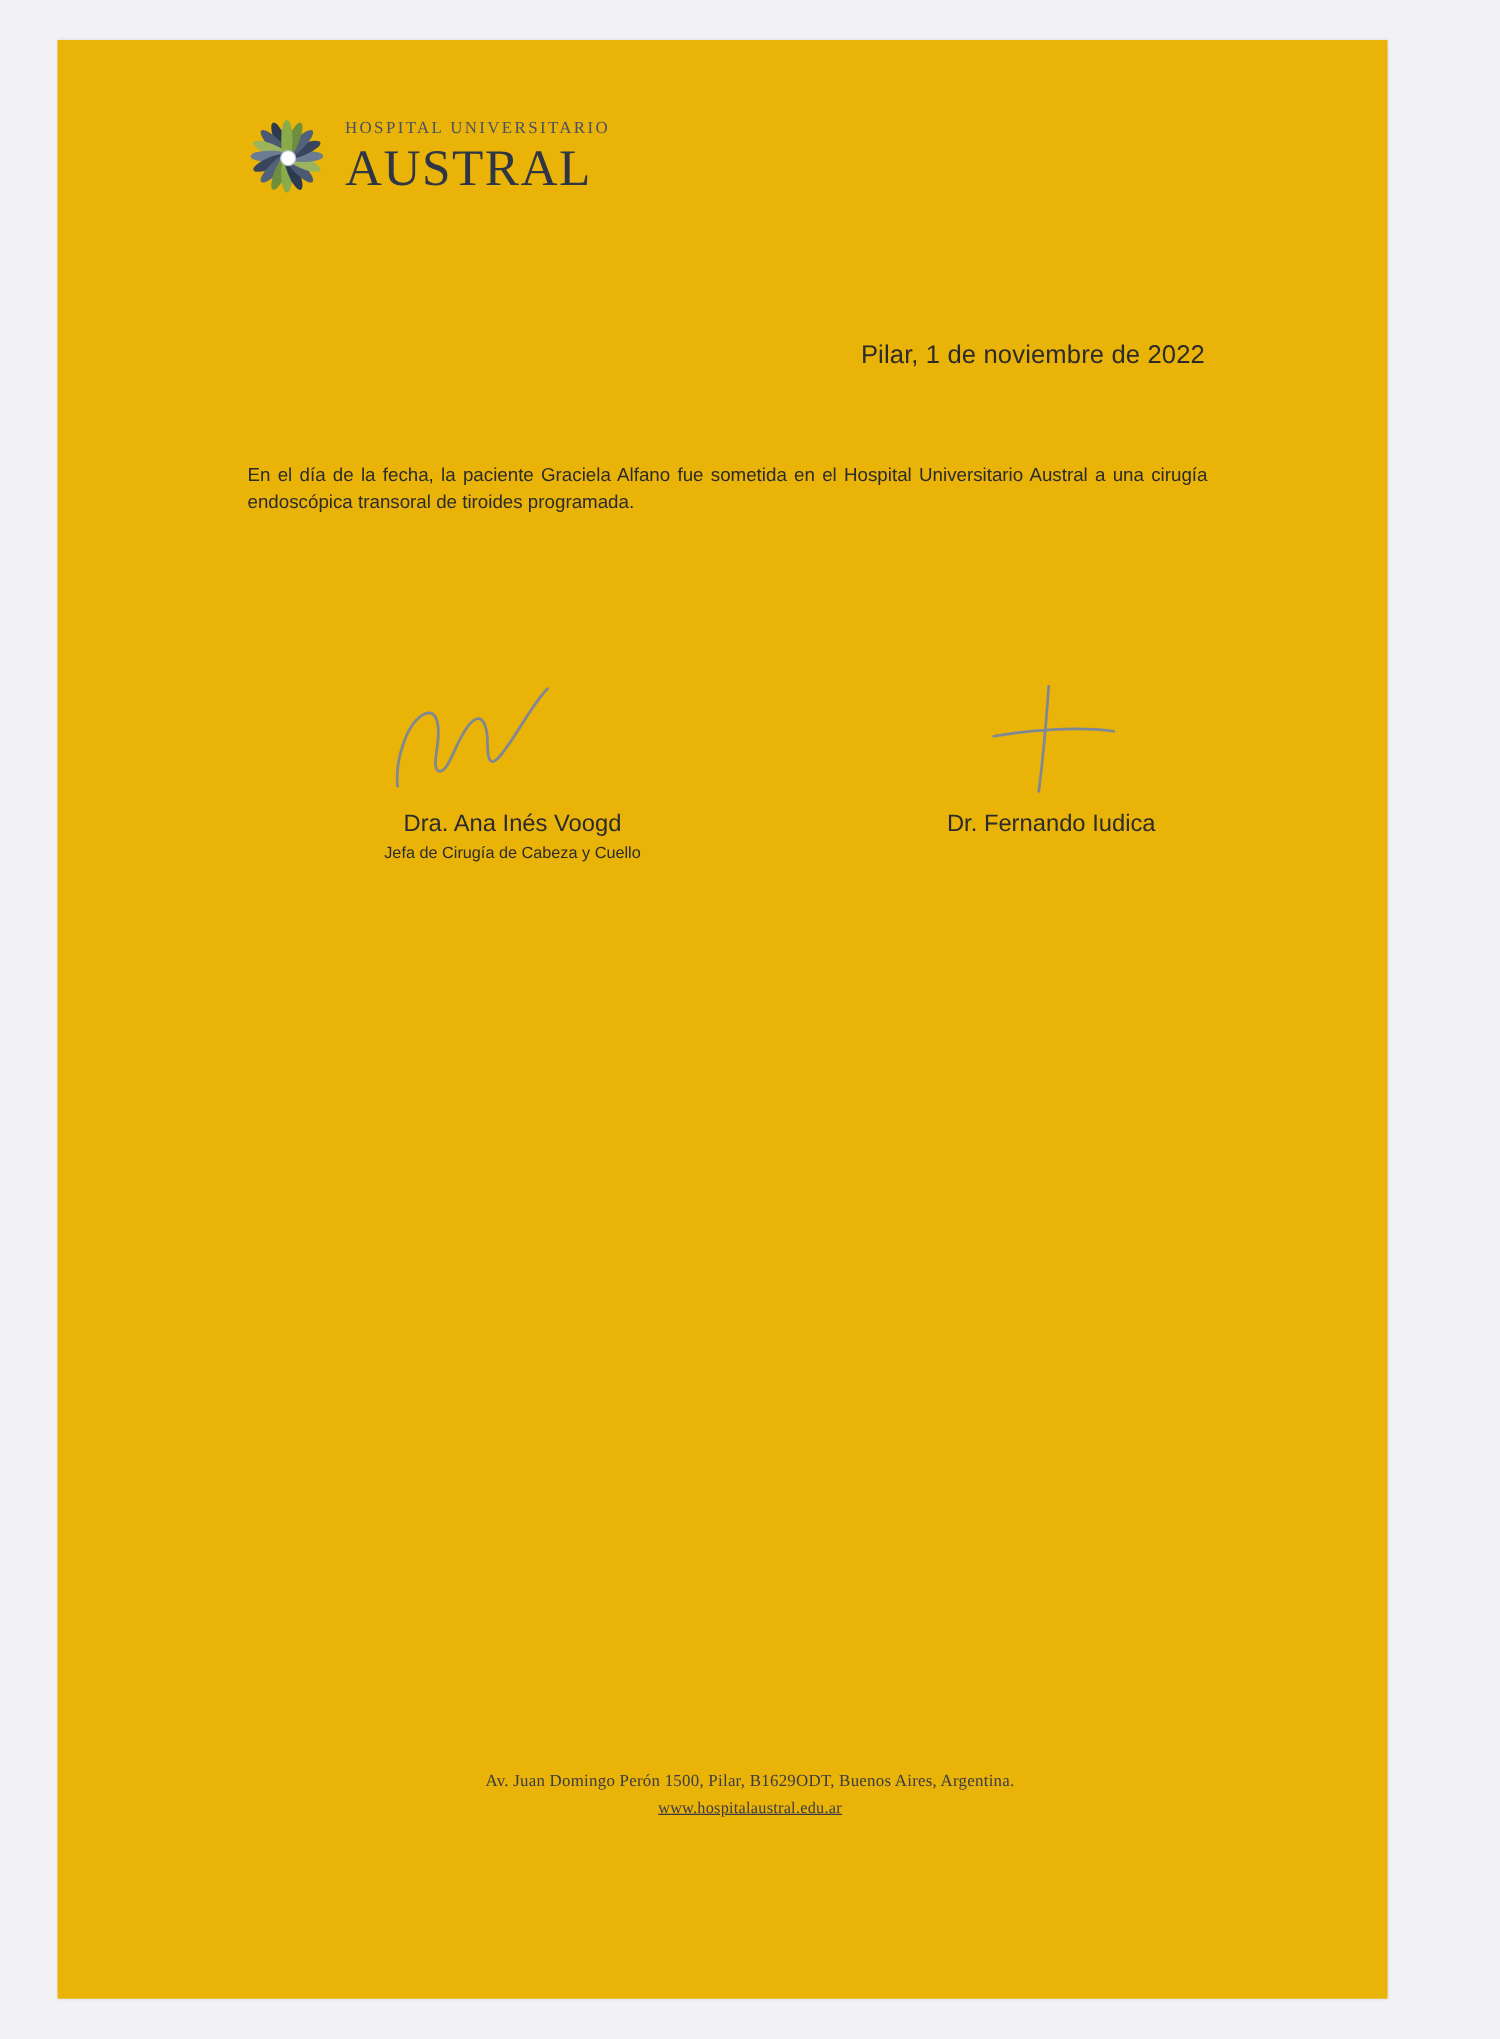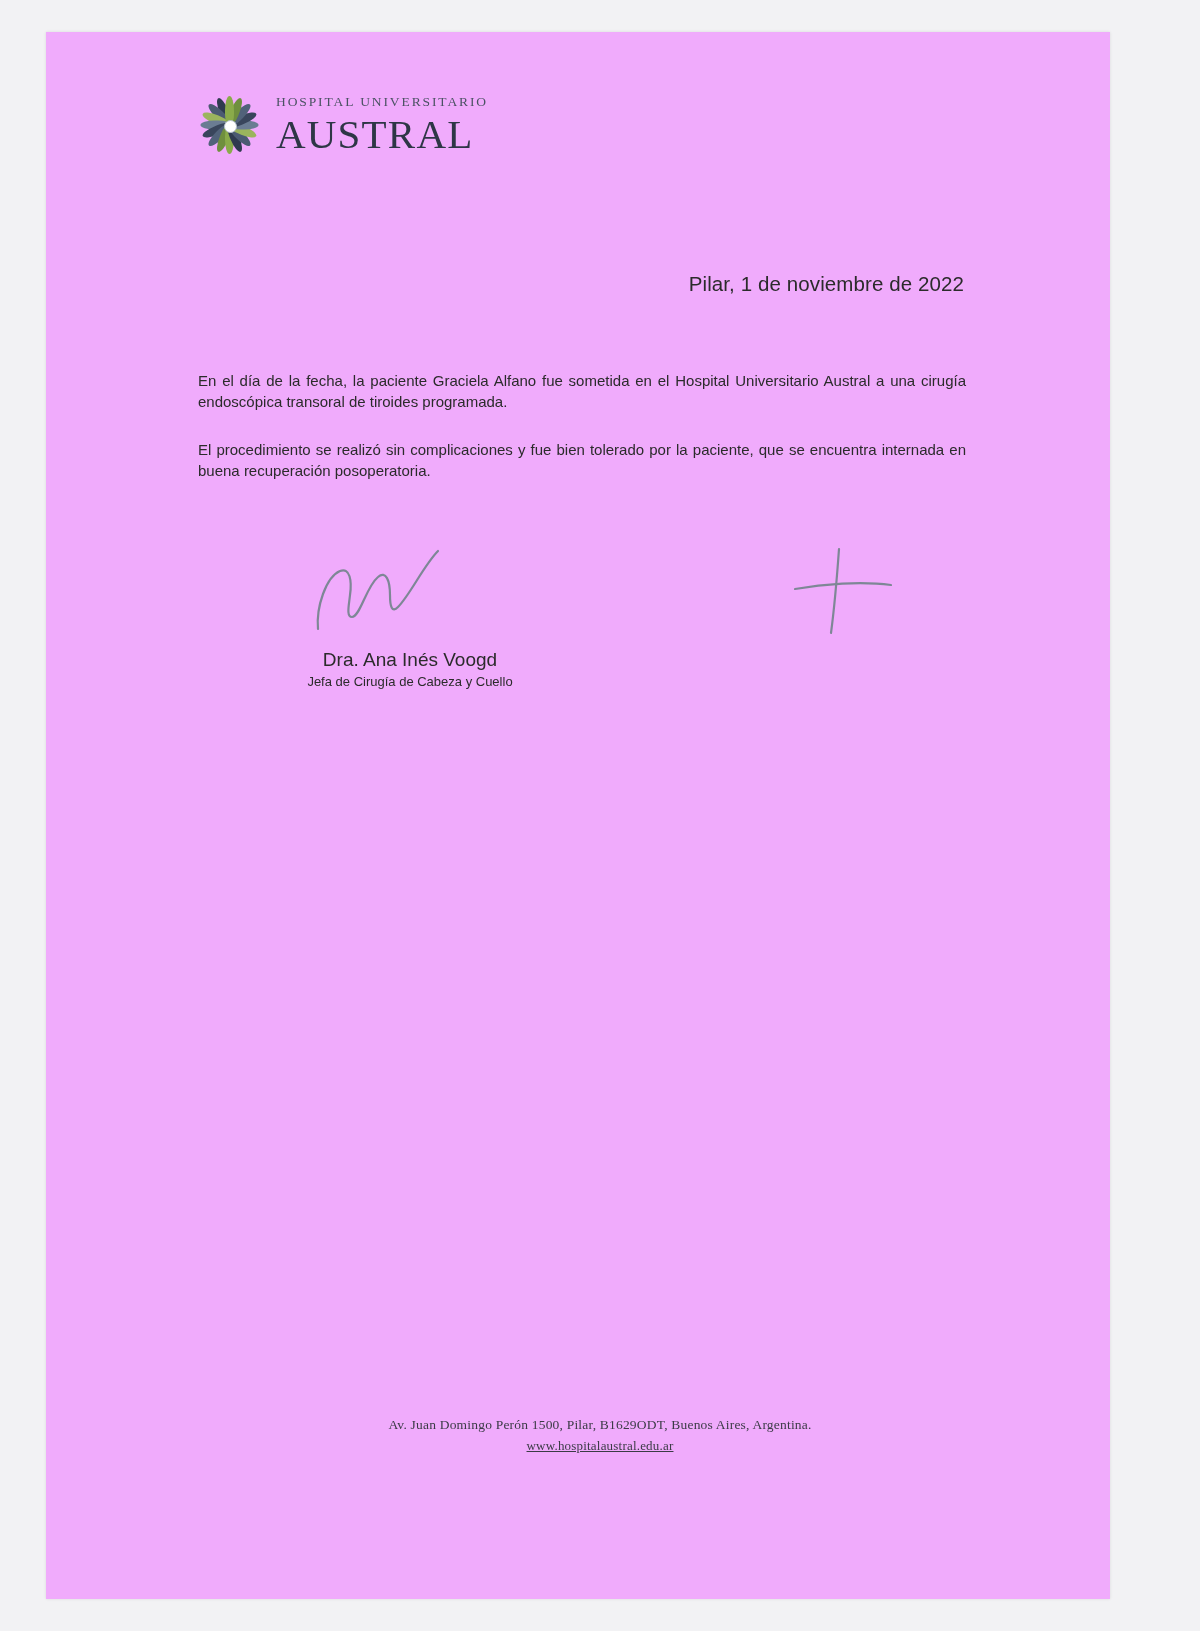--- a/index.html
+++ b/index.html
@@ -18,21 +18,21 @@
     width: 1200px;
     height: 1631px;
     background: #f2f2f4;
   }
   .sheet {
     position: absolute;
     left: 46px;
     top: 32px;
     width: 1064px;
     height: 1567px;
-    background: #f0abfc;
+    background: #eab308;
     box-shadow: 0 0 3px rgba(0,0,0,0.10);
   }
 
   
   .letterhead {
     position: absolute;
     left: 150px;
     top: 60px;
     display: flex;
     align-items: center;
@@ -189,21 +189,20 @@
       <div class="brand-text">
         <div class="brand-top">HOSPITAL UNIVERSITARIO</div>
         <div class="brand-main">AUSTRAL</div>
       </div>
     </div>
 
     <div class="date-line">Pilar, 1 de noviembre de 2022</div>
 
     <div class="body-block">
       <p class="para">En el día de la fecha, la paciente Graciela Alfano fue sometida en el Hospital Universitario Austral a una cirugía endoscópica transoral de tiroides programada.</p>
-      <p class="para">El procedimiento se realizó sin complicaciones y fue bien tolerado por la paciente, que se encuentra internada en buena recuperación posoperatoria.</p>
     </div>
 
     <div class="sig-area">
 
       <div class="sig-block sig-left">
         <div class="sig-scribble">
           <svg width="220" height="110" viewBox="0 0 220 110" aria-hidden="true">
             <path d="M18 92 C 16 70, 26 40, 40 34 C 50 30, 52 44, 50 58 C 49 68, 46 80, 52 80 C 60 80, 66 50, 78 40 C 86 33, 90 44, 90 58 C 90 70, 92 76, 98 70 C 110 58, 124 28, 138 14" fill="none" stroke="#7e8796" stroke-width="2.2" stroke-linecap="round" stroke-linejoin="round"></path>
           </svg>
         </div>
@@ -211,20 +210,21 @@
         <div class="sig-role">Jefa de Cirugía de Cabeza y Cuello</div>
       </div>
 
       <div class="sig-block sig-right">
         <div class="sig-scribble">
           <svg width="180" height="110" viewBox="0 0 180 110" aria-hidden="true">
             <path d="M88 12 C 86 40, 84 66, 80 96" fill="none" stroke="#7e8796" stroke-width="2.2" stroke-linecap="round"></path>
             <path d="M44 52 C 72 47, 110 44, 140 48" fill="none" stroke="#7e8796" stroke-width="2.2" stroke-linecap="round"></path>
           </svg>
         </div>
+        <div class="sig-name">Dr. Fernando Iudica</div>
       </div>
 
     </div>
 
     <div class="footer">
       <div class="footer-addr">Av. Juan Domingo Perón 1500, Pilar, B1629ODT, Buenos Aires, Argentina.</div>
       <div class="footer-url">www.hospitalaustral.edu.ar</div>
     </div>
 
   </div>

